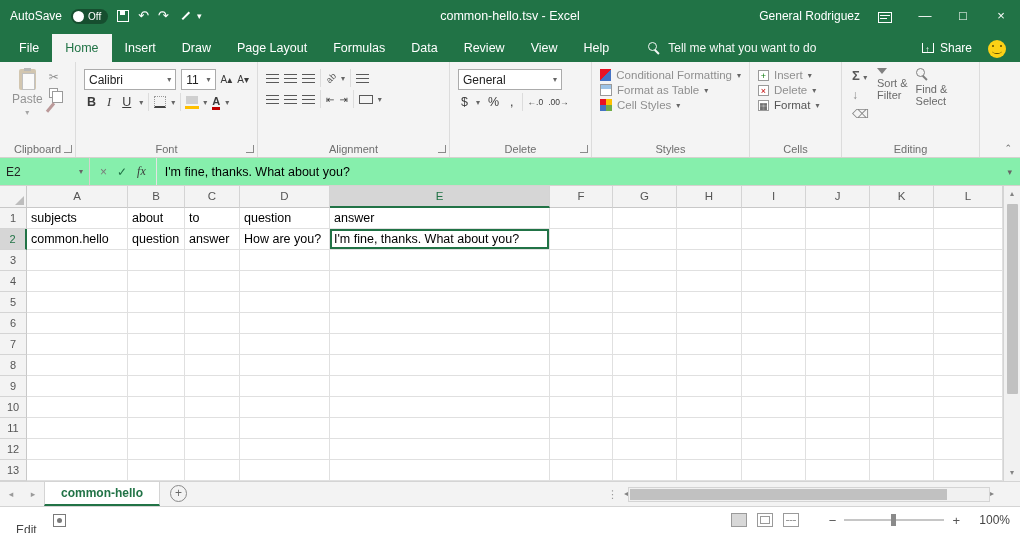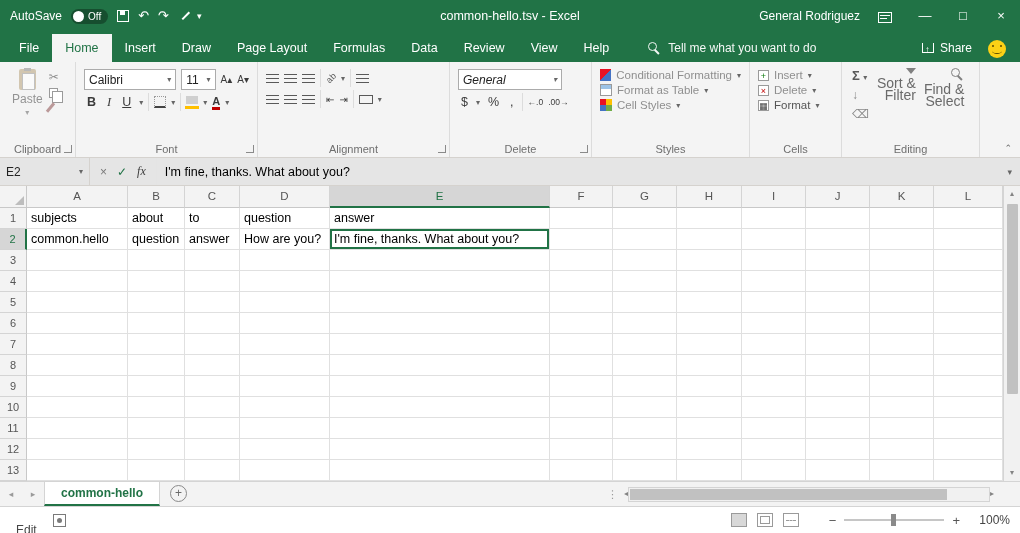--- a/index.html
+++ b/index.html
@@ -82,44 +82,44 @@
 
   
   .g-align { width:192px; }
   .bars { display:inline-block; width:13px; height:9px; background:repeating-linear-gradient(to bottom,#595959 0 1.5px,transparent 1.5px 3.8px); cursor:pointer; }
   .orient { font-size:9px; color:#595959; transform:rotate(-45deg); display:inline-block; cursor:pointer; }
   .merge-ico { display:inline-block; width:14px; height:9px; border:1px solid #595959; cursor:pointer; }
   .vsep { width:1px; height:18px; background:#dcdcdc; }
 
   
   .g-number { width:142px; }
-  .num-fmt { width:104px;font-style:italic; }
+  .num-fmt { width:104px; }
   .dec { font-size:8.5px; color:#3b3b3b; cursor:pointer; }
 
   
   .g-styles { width:158px; }
   .g-cells { width:92px; }
   .srow { display:flex; align-items:center; gap:5px; margin:3px 2px; font-size:11.5px; color:#8f8f8f; cursor:pointer; white-space:nowrap; }
   .cf-ico { width:12px; height:12px; background:linear-gradient(135deg,#e81123 0 50%,#4472c4 50% 100%); }
   .fat-ico { width:12px; height:12px; border:1px solid #9a9a9a; background:linear-gradient(#9dc3e6 0 4px,#fff 4px); }
   .cs-ico { width:12px; height:12px; background:conic-gradient(#ffc000 0 25%,#70ad47 0 50%,#4472c4 0 75%,#e81123 0); }
   .ins-ico, .del-ico, .fmt-ico { width:11px; height:11px; border:1px solid #9a9a9a; background:#fff; position:relative; font-size:9px; line-height:10px; text-align:center; }
   .ins-ico { color:#107c10; } .del-ico { color:#c00000; } .fmt-ico { color:#444; }
 
   
   .g-editing { width:138px; display:flex; }
   .edit-left { display:flex; flex-direction:column; gap:5px; padding:2px 4px; }
   .sigma { font-size:13px; font-weight:bold; color:#595959; cursor:pointer; }
-  .stack-btn { display:flex; flex-direction:column; align-items:flex-end; font-size:14px; color:#6a6a6a; line-height:12px; padding:2px 4px; cursor:pointer; white-space:nowrap; }
+  .stack-btn { display:flex; flex-direction:column; align-items:flex-start; font-size:11px; color:#6a6a6a; line-height:12px; padding:2px 4px; cursor:pointer; white-space:nowrap; }
   .funnel { width:0; height:0; border-left:5px solid transparent; border-right:5px solid transparent; border-top:6px solid #808080; position:relative; margin-bottom:3px; }
   .mag.gray { color:#808080; margin-bottom:2px; }
   .ribbon-collapse { position:absolute; right:8px; bottom:4px; font-size:9px; color:#666; cursor:pointer; }
 
   
-  .formulabar { height:28px; background:#e5e5e5; border-bottom:1px solid #d5d2ce; display:flex; align-items:stretch; }
+  .formulabar { height:28px; background:#86efac; border-bottom:1px solid #d5d2ce; display:flex; align-items:stretch; }
   .namebox { width:90px; border-right:1px solid #d5d2ce; display:flex; align-items:center; padding:0 6px; cursor:pointer; }
   .namebox .nb-val { font-size:12px; color:#222; }
   .namebox .chev { margin-left:auto; }
   .fb-btns { display:flex; align-items:center; gap:10px; padding:0 10px; border-right:1px solid #e4e4e4; }
   .fb-btn { font-size:12px; color:#7a7a7a; cursor:pointer; }
   .fb-btn.check { color:#217346; }
   .fb-btn.fx { font-style:italic; font-family:"Liberation Serif", serif; color:#3b3b3b; }
   .fb-input { flex:1; display:flex; align-items:center; padding:0 8px; font-size:12.5px; color:#000; cursor:text; white-space:nowrap; overflow:hidden; }
   .fb-expand { display:flex; align-items:center; padding:0 8px; font-size:9px; color:#666; cursor:pointer; }
 

